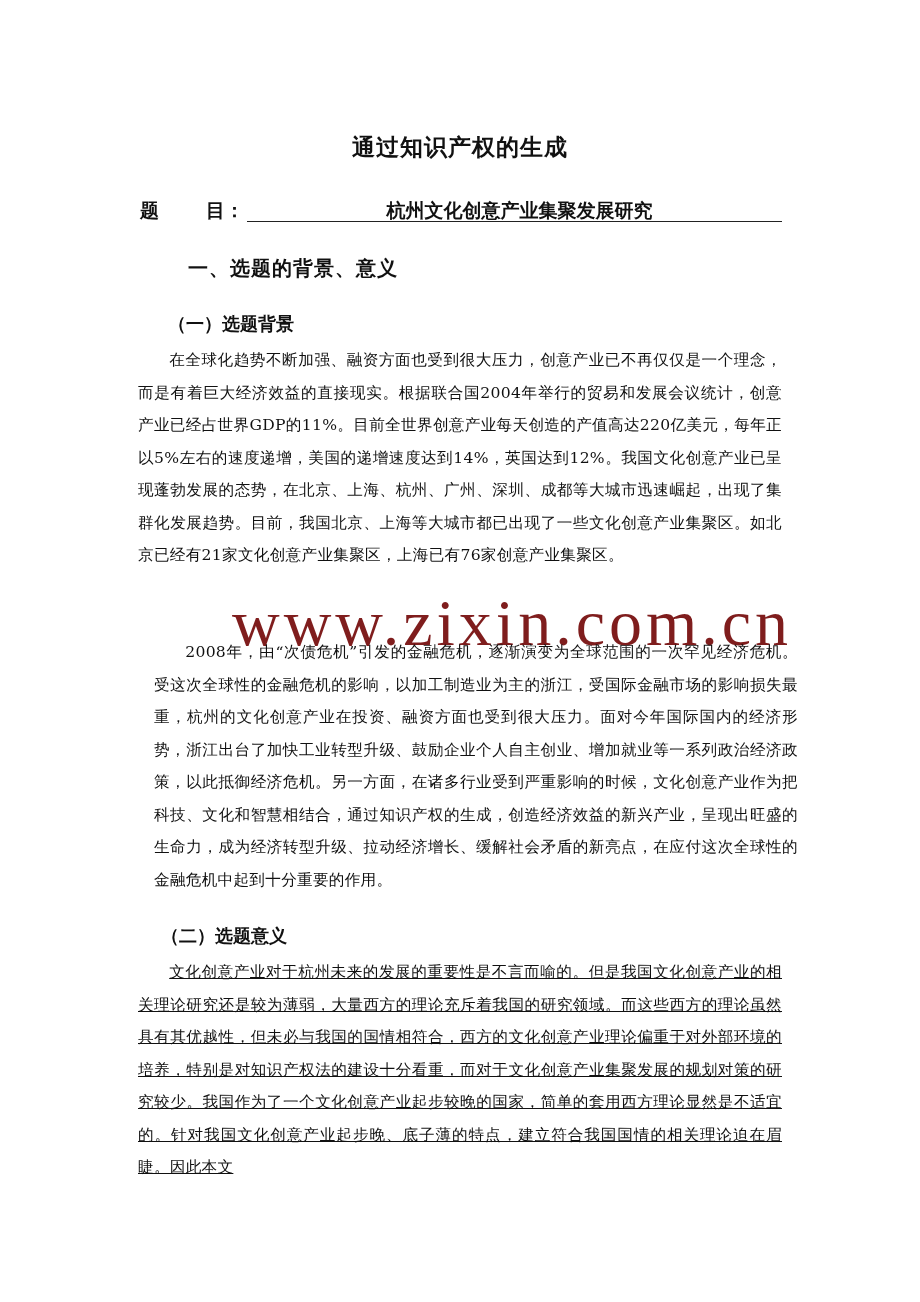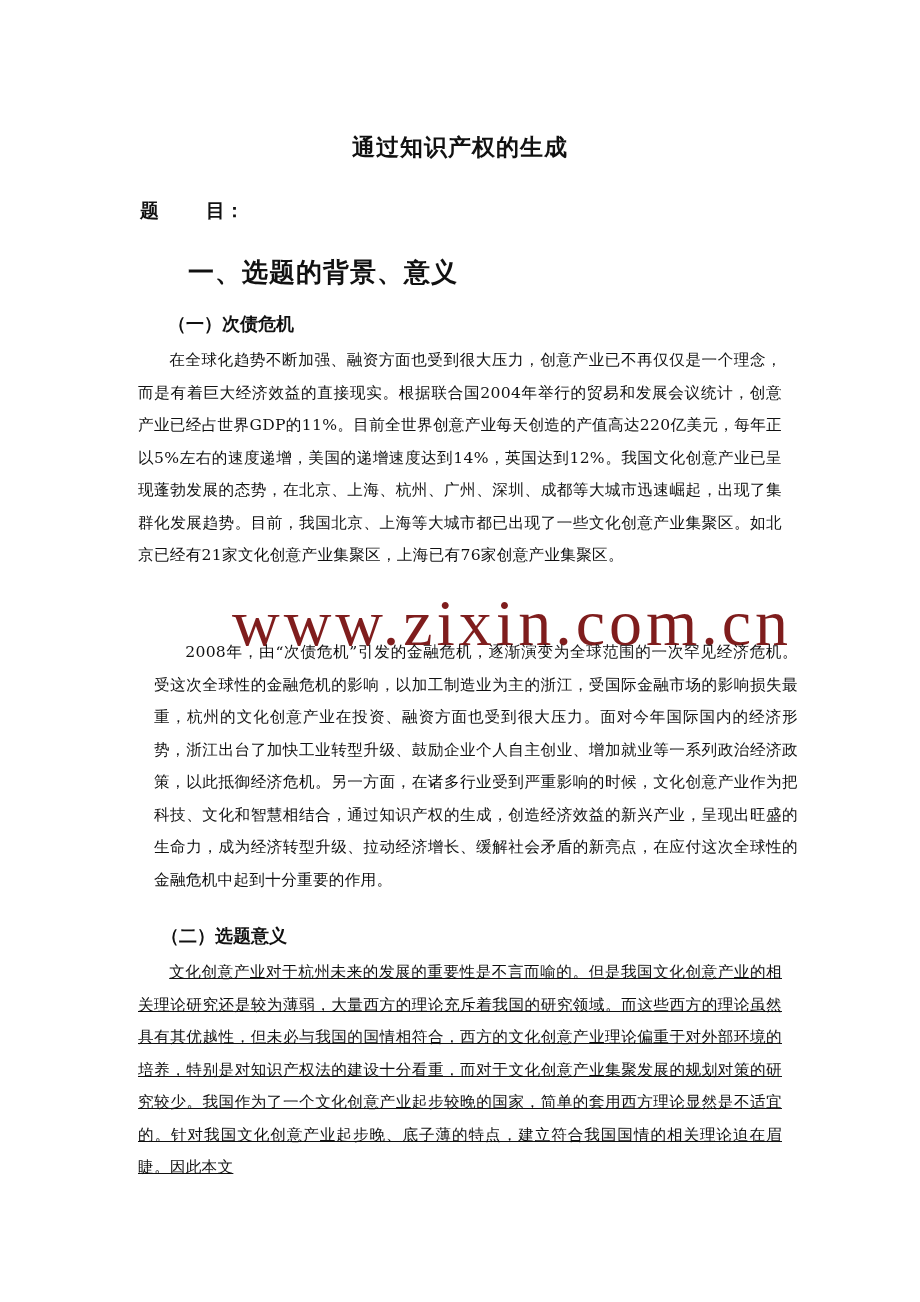--- a/index.html
+++ b/index.html
@@ -22,21 +22,21 @@
     .topic-label-1 { position: absolute; left: 0; top: 0; }
     .topic-label-2 { position: absolute; left: 66px; top: 0; }
     .topic-line {
       position: absolute; left: 107px; right: 0; top: 0; height: 23px;
       border-bottom: 1.5px solid #222; text-align: center;
     }
     .topic-value { display: inline-block; margin-left: 10px; }
     .h1 {
       position: absolute; top: 255px; left: 188px;
       font-family: "DejaVu Sans", "Liberation Sans", sans-serif;
-      font-weight: bold; font-size: 26px; letter-spacing: 1px;
+      font-weight: bold; font-size: 20px; letter-spacing: 1px;
     }
     .h2 {
       position: absolute; left: 168px;
       font-family: "DejaVu Sans", "Liberation Sans", sans-serif;
       font-weight: bold; font-size: 18px;
     }
     .h2.a { top: 312px; }
     .h2.b { top: 924px; left: 161px; }
     .para {
       position: absolute; left: 138px; width: 644px;
@@ -61,25 +61,28 @@
 <div class="page">
 
   <div class="watermark">www.zixin.com.cn</div>
 
   <div class="content">
     <div class="title">通过知识产权的生成</div>
 
     <div class="topic-row">
       <span class="topic-label-1">题</span>
       <span class="topic-label-2">目：</span>
+      <div class="topic-line">
+        <span class="topic-value">杭州文化创意产业集聚发展研究</span>
+      </div>
     </div>
 
     <div class="h1">一、选题的背景、意义</div>
 
-    <div class="h2 a">（一）次债危机</div>
+    <div class="h2 a">（一）选题背景</div>
 
     <p class="para p1" style="margin:0;">在全球化趋势不断加强、融资方面也受到很大压力，创意产业已不再仅仅是一个理念，而是有着巨大经济效益的直接现实。根据联合国2004年举行的贸易和发展会议统计，创意产业已经占世界GDP的11%。目前全世界创意产业每天创造的产值高达220亿美元，每年正以5%左右的速度递增，美国的递增速度达到14%，英国达到12%。我国文化创意产业已呈现蓬勃发展的态势，在北京、上海、杭州、广州、深圳、成都等大城市迅速崛起，出现了集群化发展趋势。目前，我国北京、上海等大城市都已出现了一些文化创意产业集聚区。如北京已经有21家文化创意产业集聚区，上海已有76家创意产业集聚区。</p>
 
     <p class="para p2" style="margin:16px;">2008年，由“次债危机”引发的金融危机，逐渐演变为全球范围的一次罕见经济危机。受这次全球性的金融危机的影响，以加工制造业为主的浙江，受国际金融市场的影响损失最重，杭州的文化创意产业在投资、融资方面也受到很大压力。面对今年国际国内的经济形势，浙江出台了加快工业转型升级、鼓励企业个人自主创业、增加就业等一系列政治经济政策，以此抵御经济危机。另一方面，在诸多行业受到严重影响的时候，文化创意产业作为把科技、文化和智慧相结合，通过知识产权的生成，创造经济效益的新兴产业，呈现出旺盛的生命力，成为经济转型升级、拉动经济增长、缓解社会矛盾的新亮点，在应付这次全球性的金融危机中起到十分重要的作用。</p>
 
     <div class="h2 b">（二）选题意义</div>
 
     <p class="para p3" style="margin:0;text-decoration:underline;">文化创意产业对于杭州未来的发展的重要性是不言而喻的。但是我国文化创意产业的相关理论研究还是较为薄弱，大量西方的理论充斥着我国的研究领域。而这些西方的理论虽然具有其优越性，但未必与我国的国情相符合，西方的文化创意产业理论偏重于对外部环境的培养，特别是对知识产权法的建设十分看重，而对于文化创意产业集聚发展的规划对策的研究较少。我国作为了一个文化创意产业起步较晚的国家，简单的套用西方理论显然是不适宜的。针对我国文化创意产业起步晚、底子薄的特点，建立符合我国国情的相关理论迫在眉睫。因此本文</p>
   </div>
 </div>

